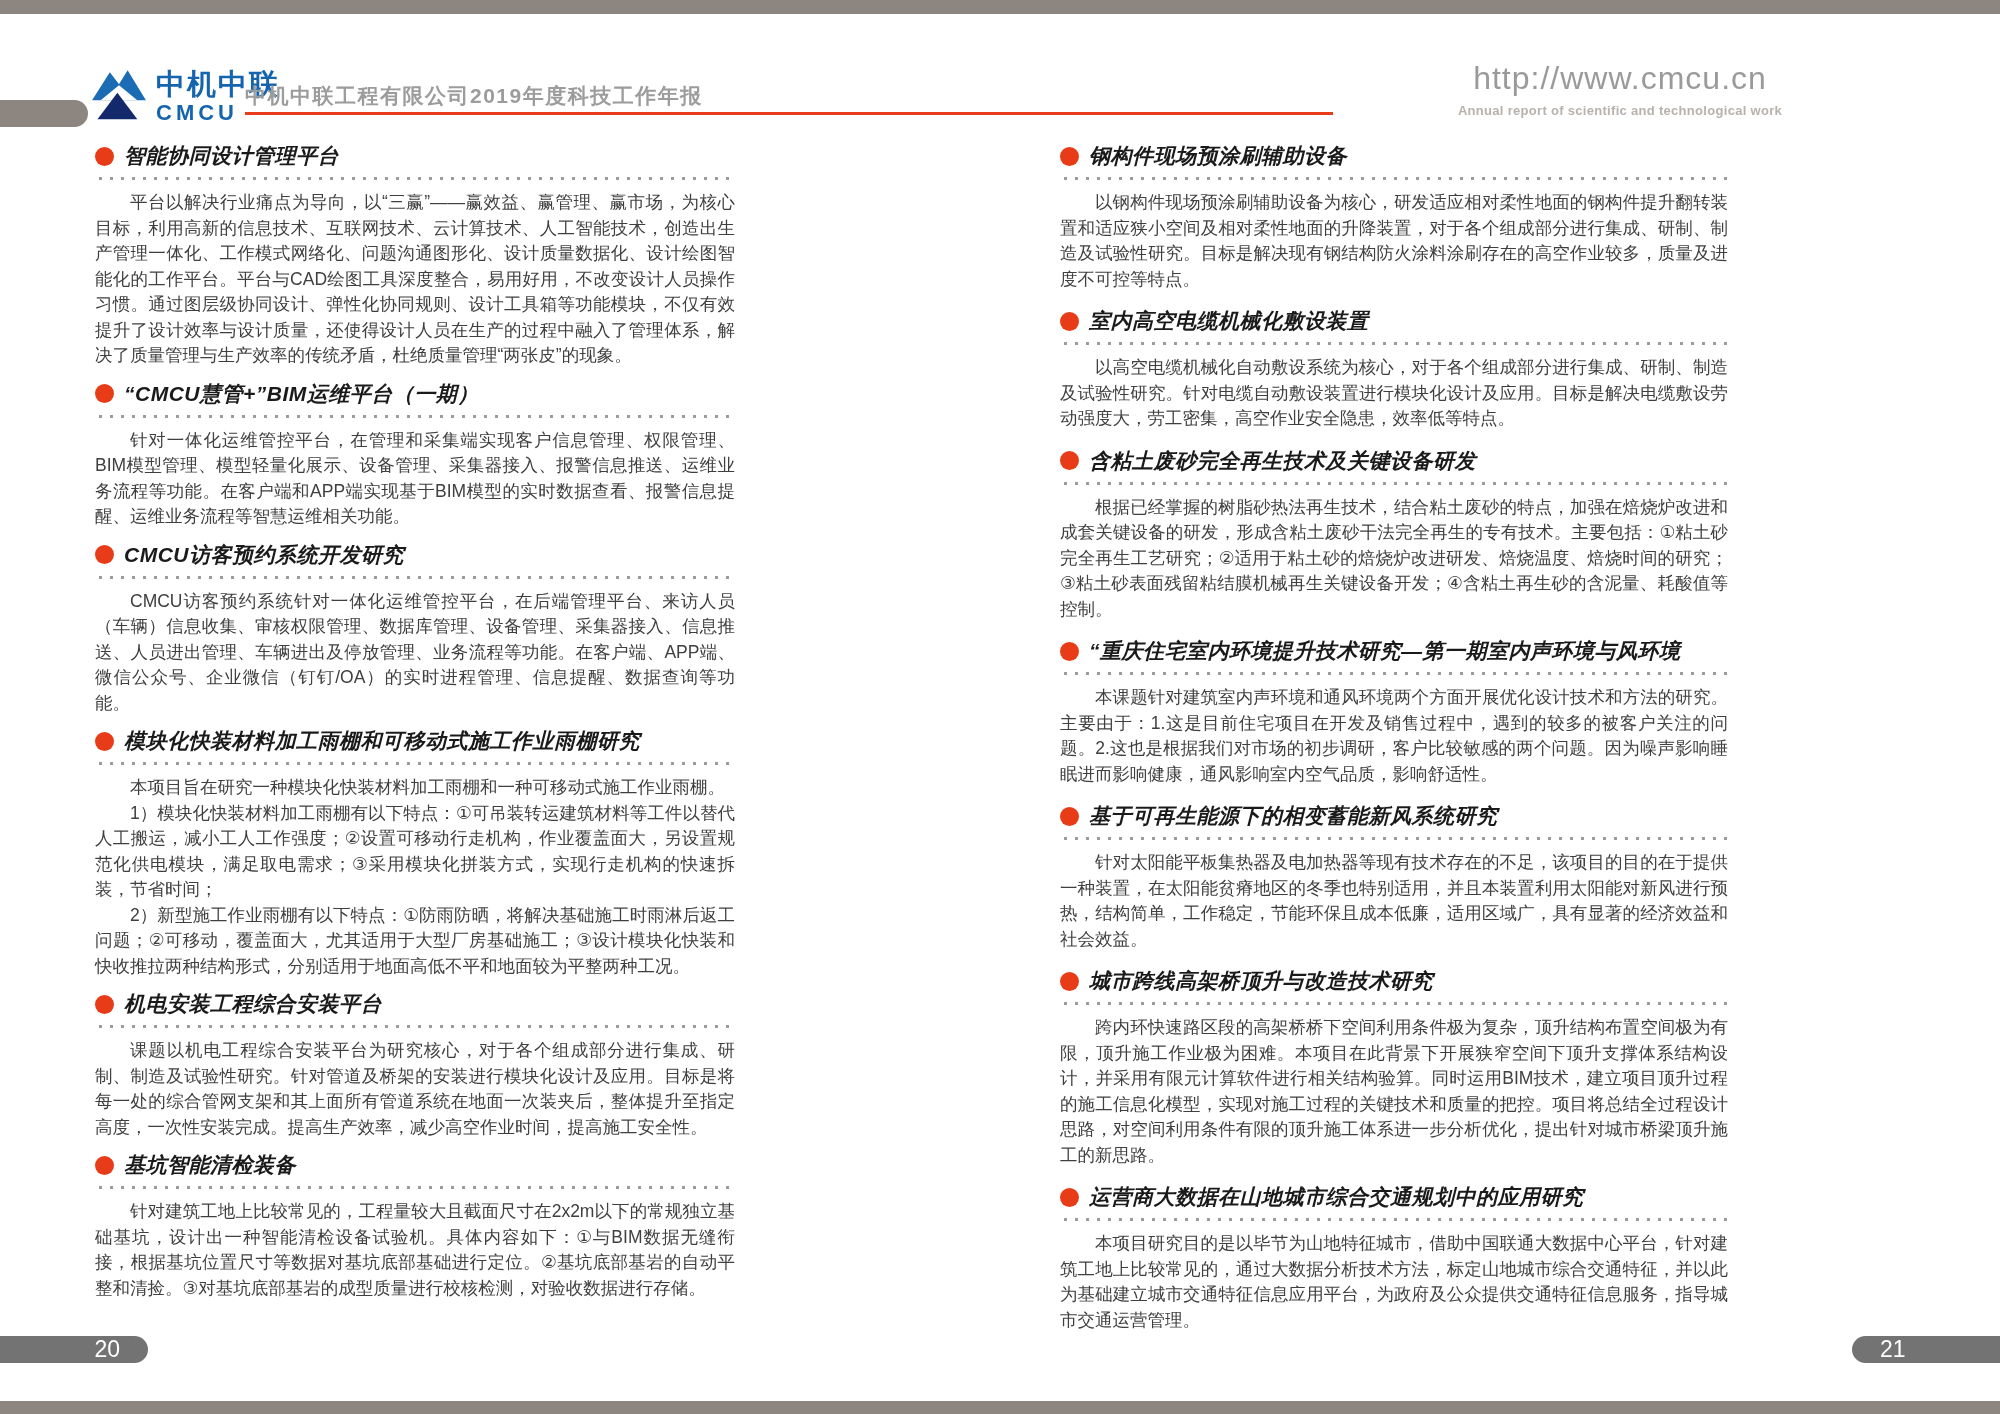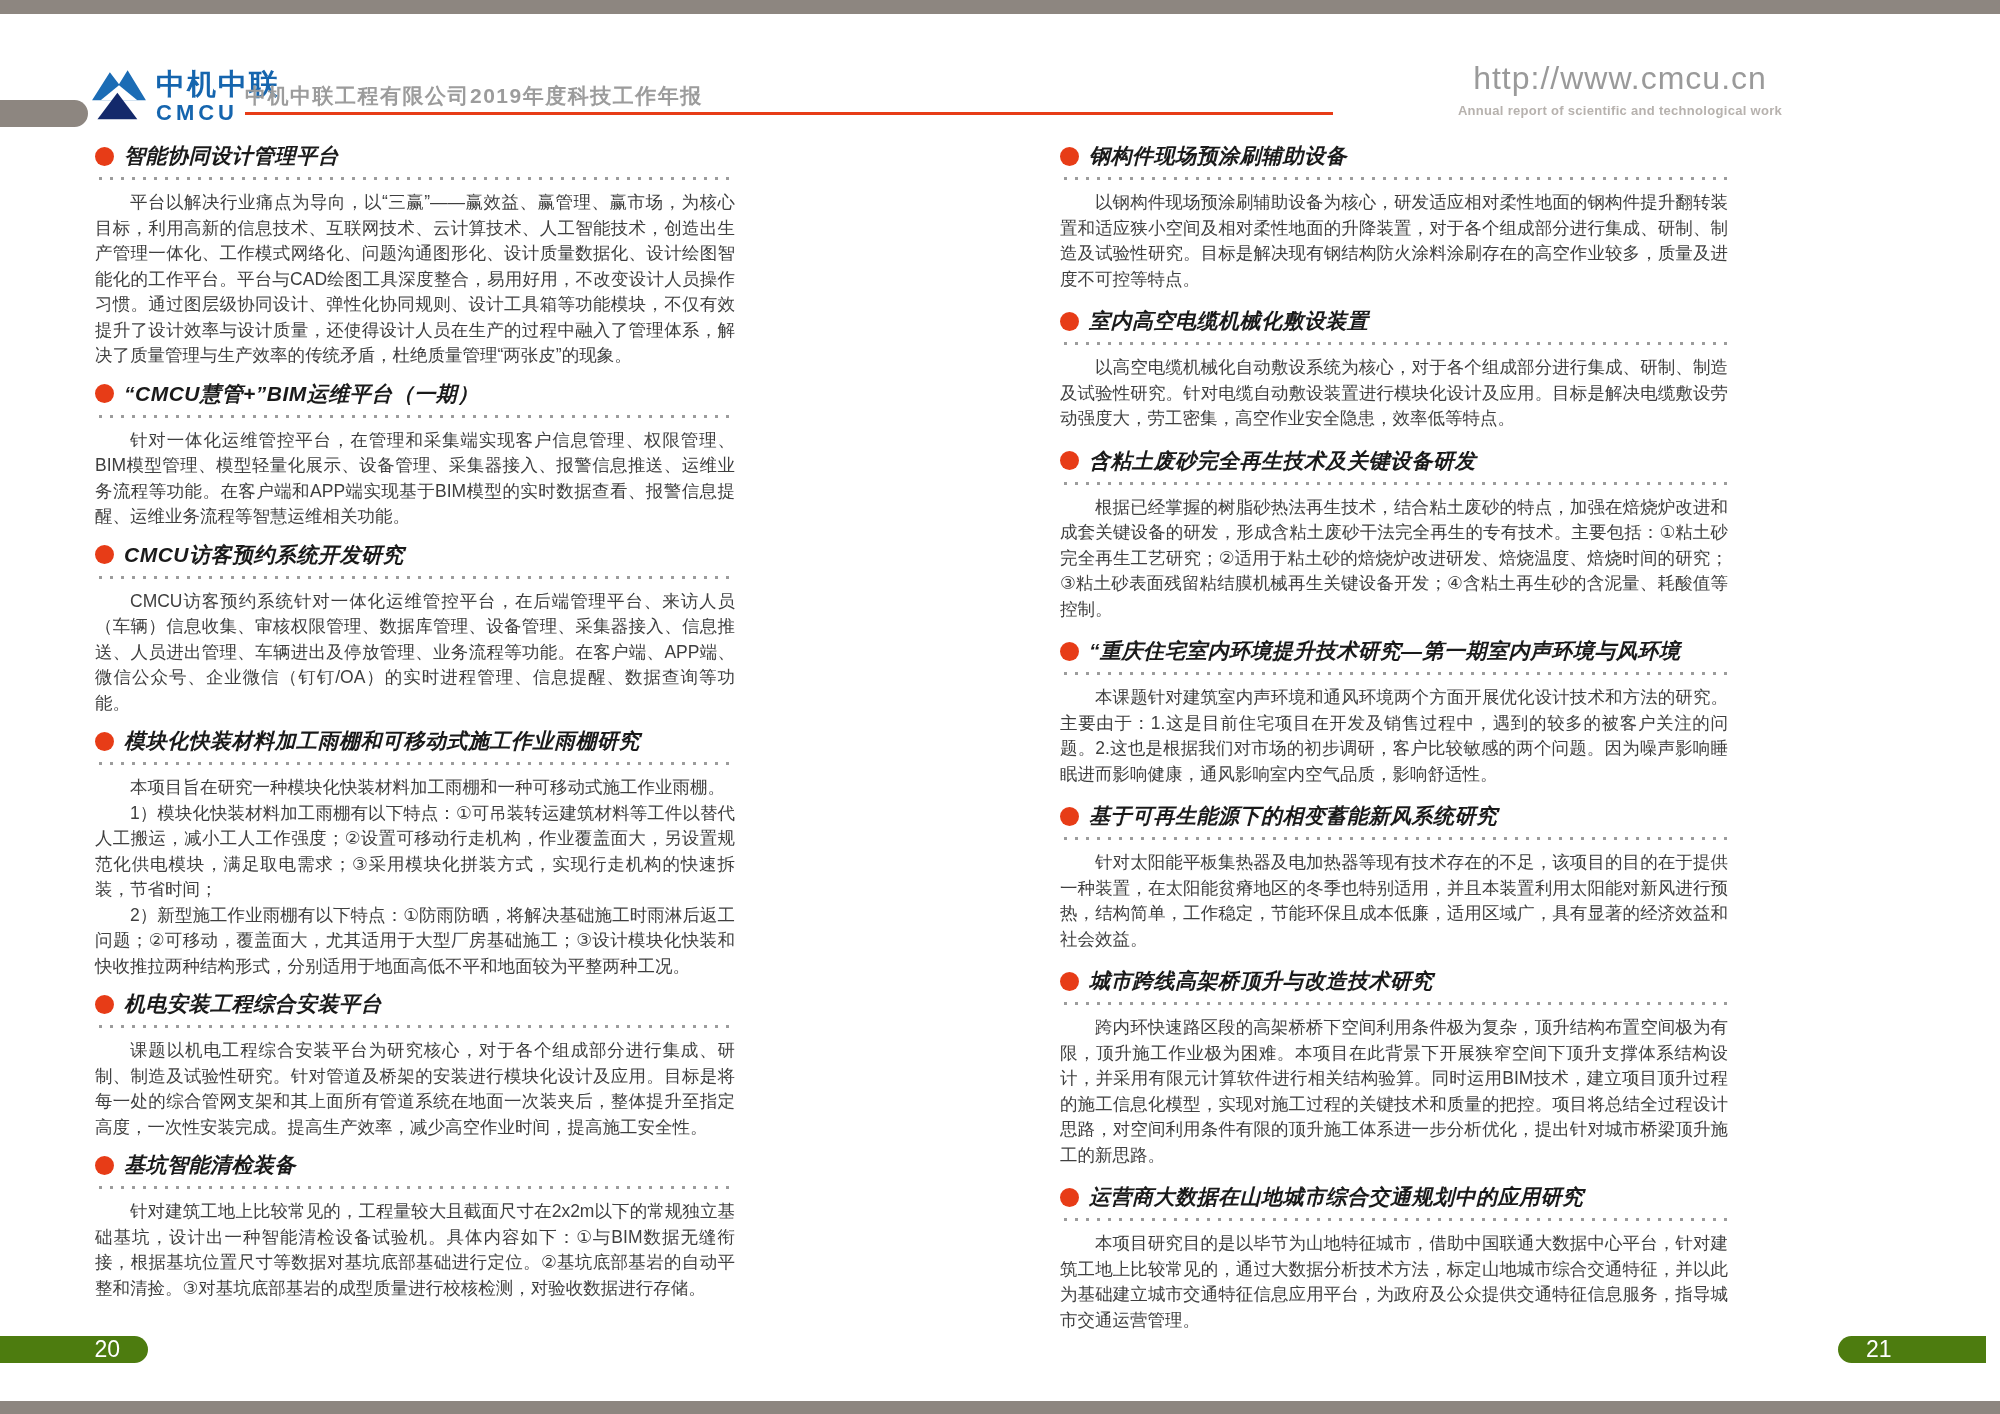--- a/index.html
+++ b/index.html
@@ -36,24 +36,24 @@
   .sec-head{display:flex;align-items:center;font-style:italic;}
   .bullet{width:19px;height:19px;border-radius:50%;background:#e73c17;flex:none;margin-right:10px;}
   .sec-title{margin:0;font-size:21px;line-height:26px;font-weight:bold;color:#1a1a1a;
     white-space:nowrap;letter-spacing:0.5px;}
   .dots{height:5px;margin:7px 0 9px 0;
     background-image:radial-gradient(circle,#9c9c9c 1.6px,transparent 1.9px);
     background-size:11px 5px;background-repeat:repeat-x;background-position:0 50%;}
   .sec-body p{margin:0;text-indent:2em;text-align:justify;
     font-size:17.5px;line-height:25.5px;color:#3f3f3f;}
   
-  .page-pill{position:absolute;top:1336px;height:27px;width:148px;background:#4d7c0f;
+  .page-pill{position:absolute;top:1336px;height:27px;width:148px;background:#737373;
     color:#ffffff;font-size:23px;display:flex;align-items:center;}
   .page-pill.left{left:0;border-radius:0 14px 14px 0;justify-content:flex-end;padding-right:28px;box-sizing:border-box;}
-  .page-pill.right{right:14px;border-radius:14px 0 0 14px;justify-content:flex-start;padding-left:28px;box-sizing:border-box;text-align:right;}
+  .page-pill.right{right:0;border-radius:14px 0 0 14px;justify-content:flex-start;padding-left:28px;box-sizing:border-box;text-align:right;}
 </style>
 </head>
 <body>
 
 <div class="bar top"></div>
 <div class="bar bottom"></div>
 <div class="header-tab"></div>
 
 <div class="logo">
   <svg width="54" height="56" viewBox="0 0 100 104">

